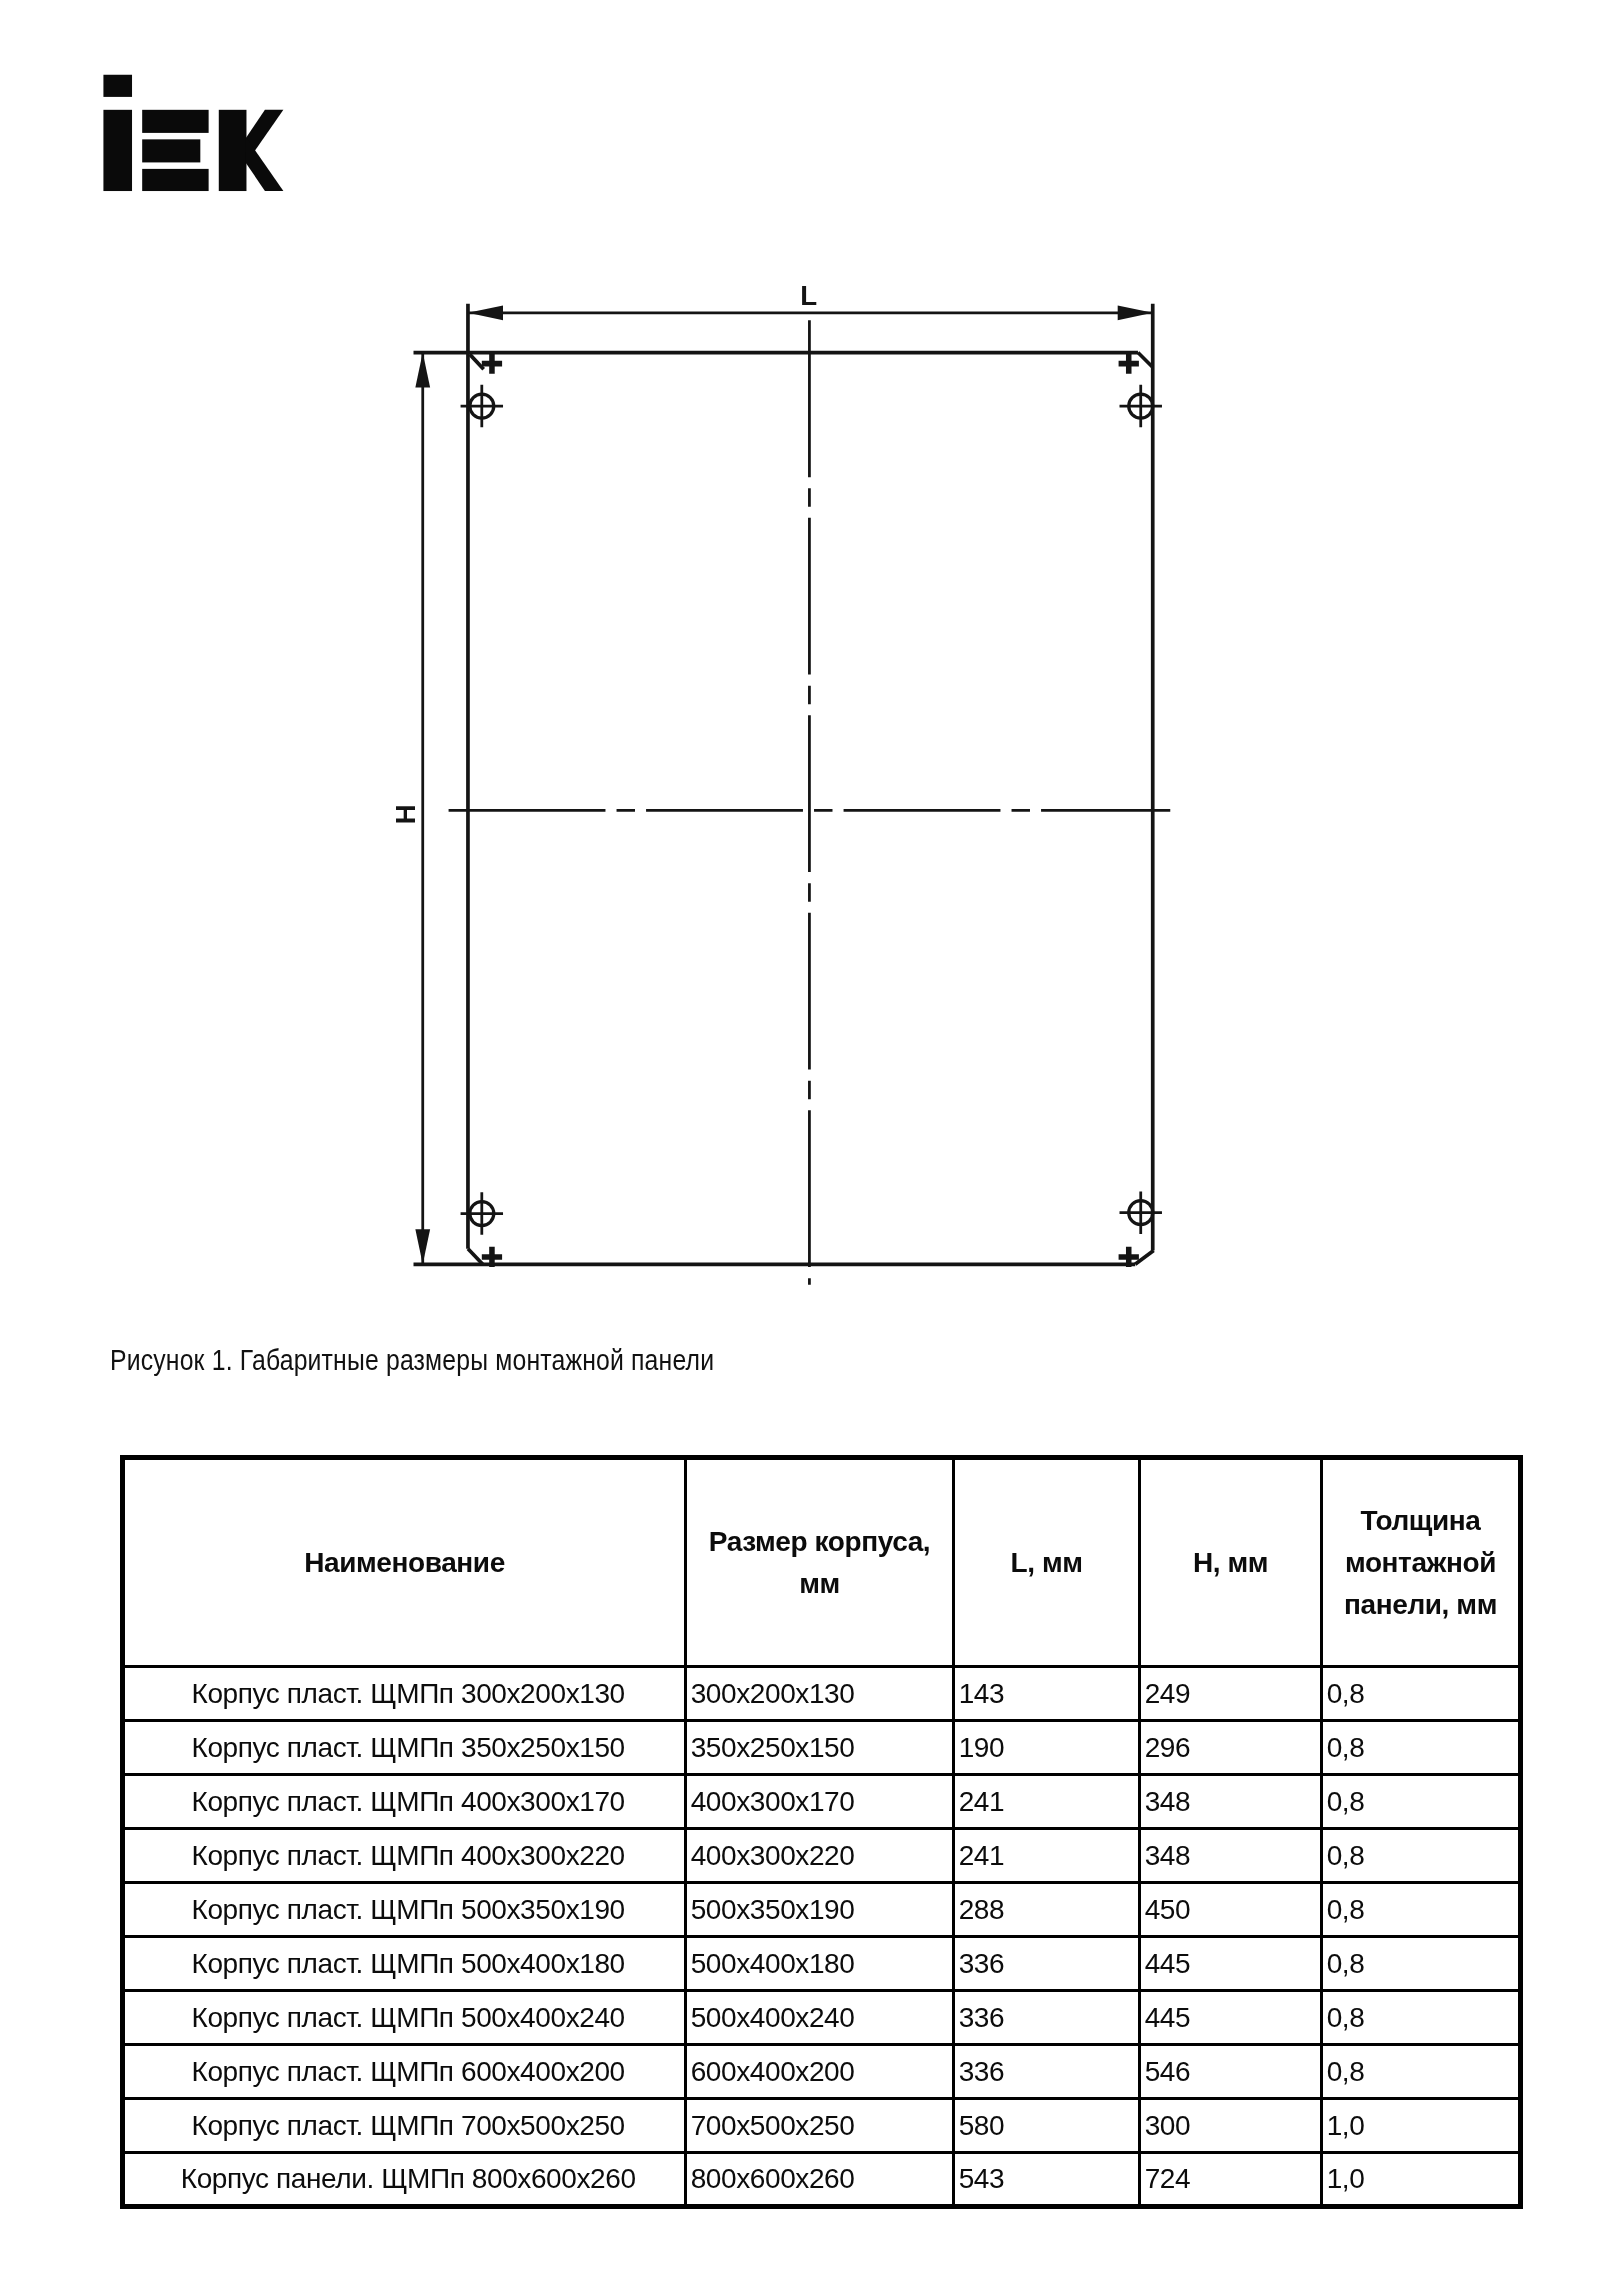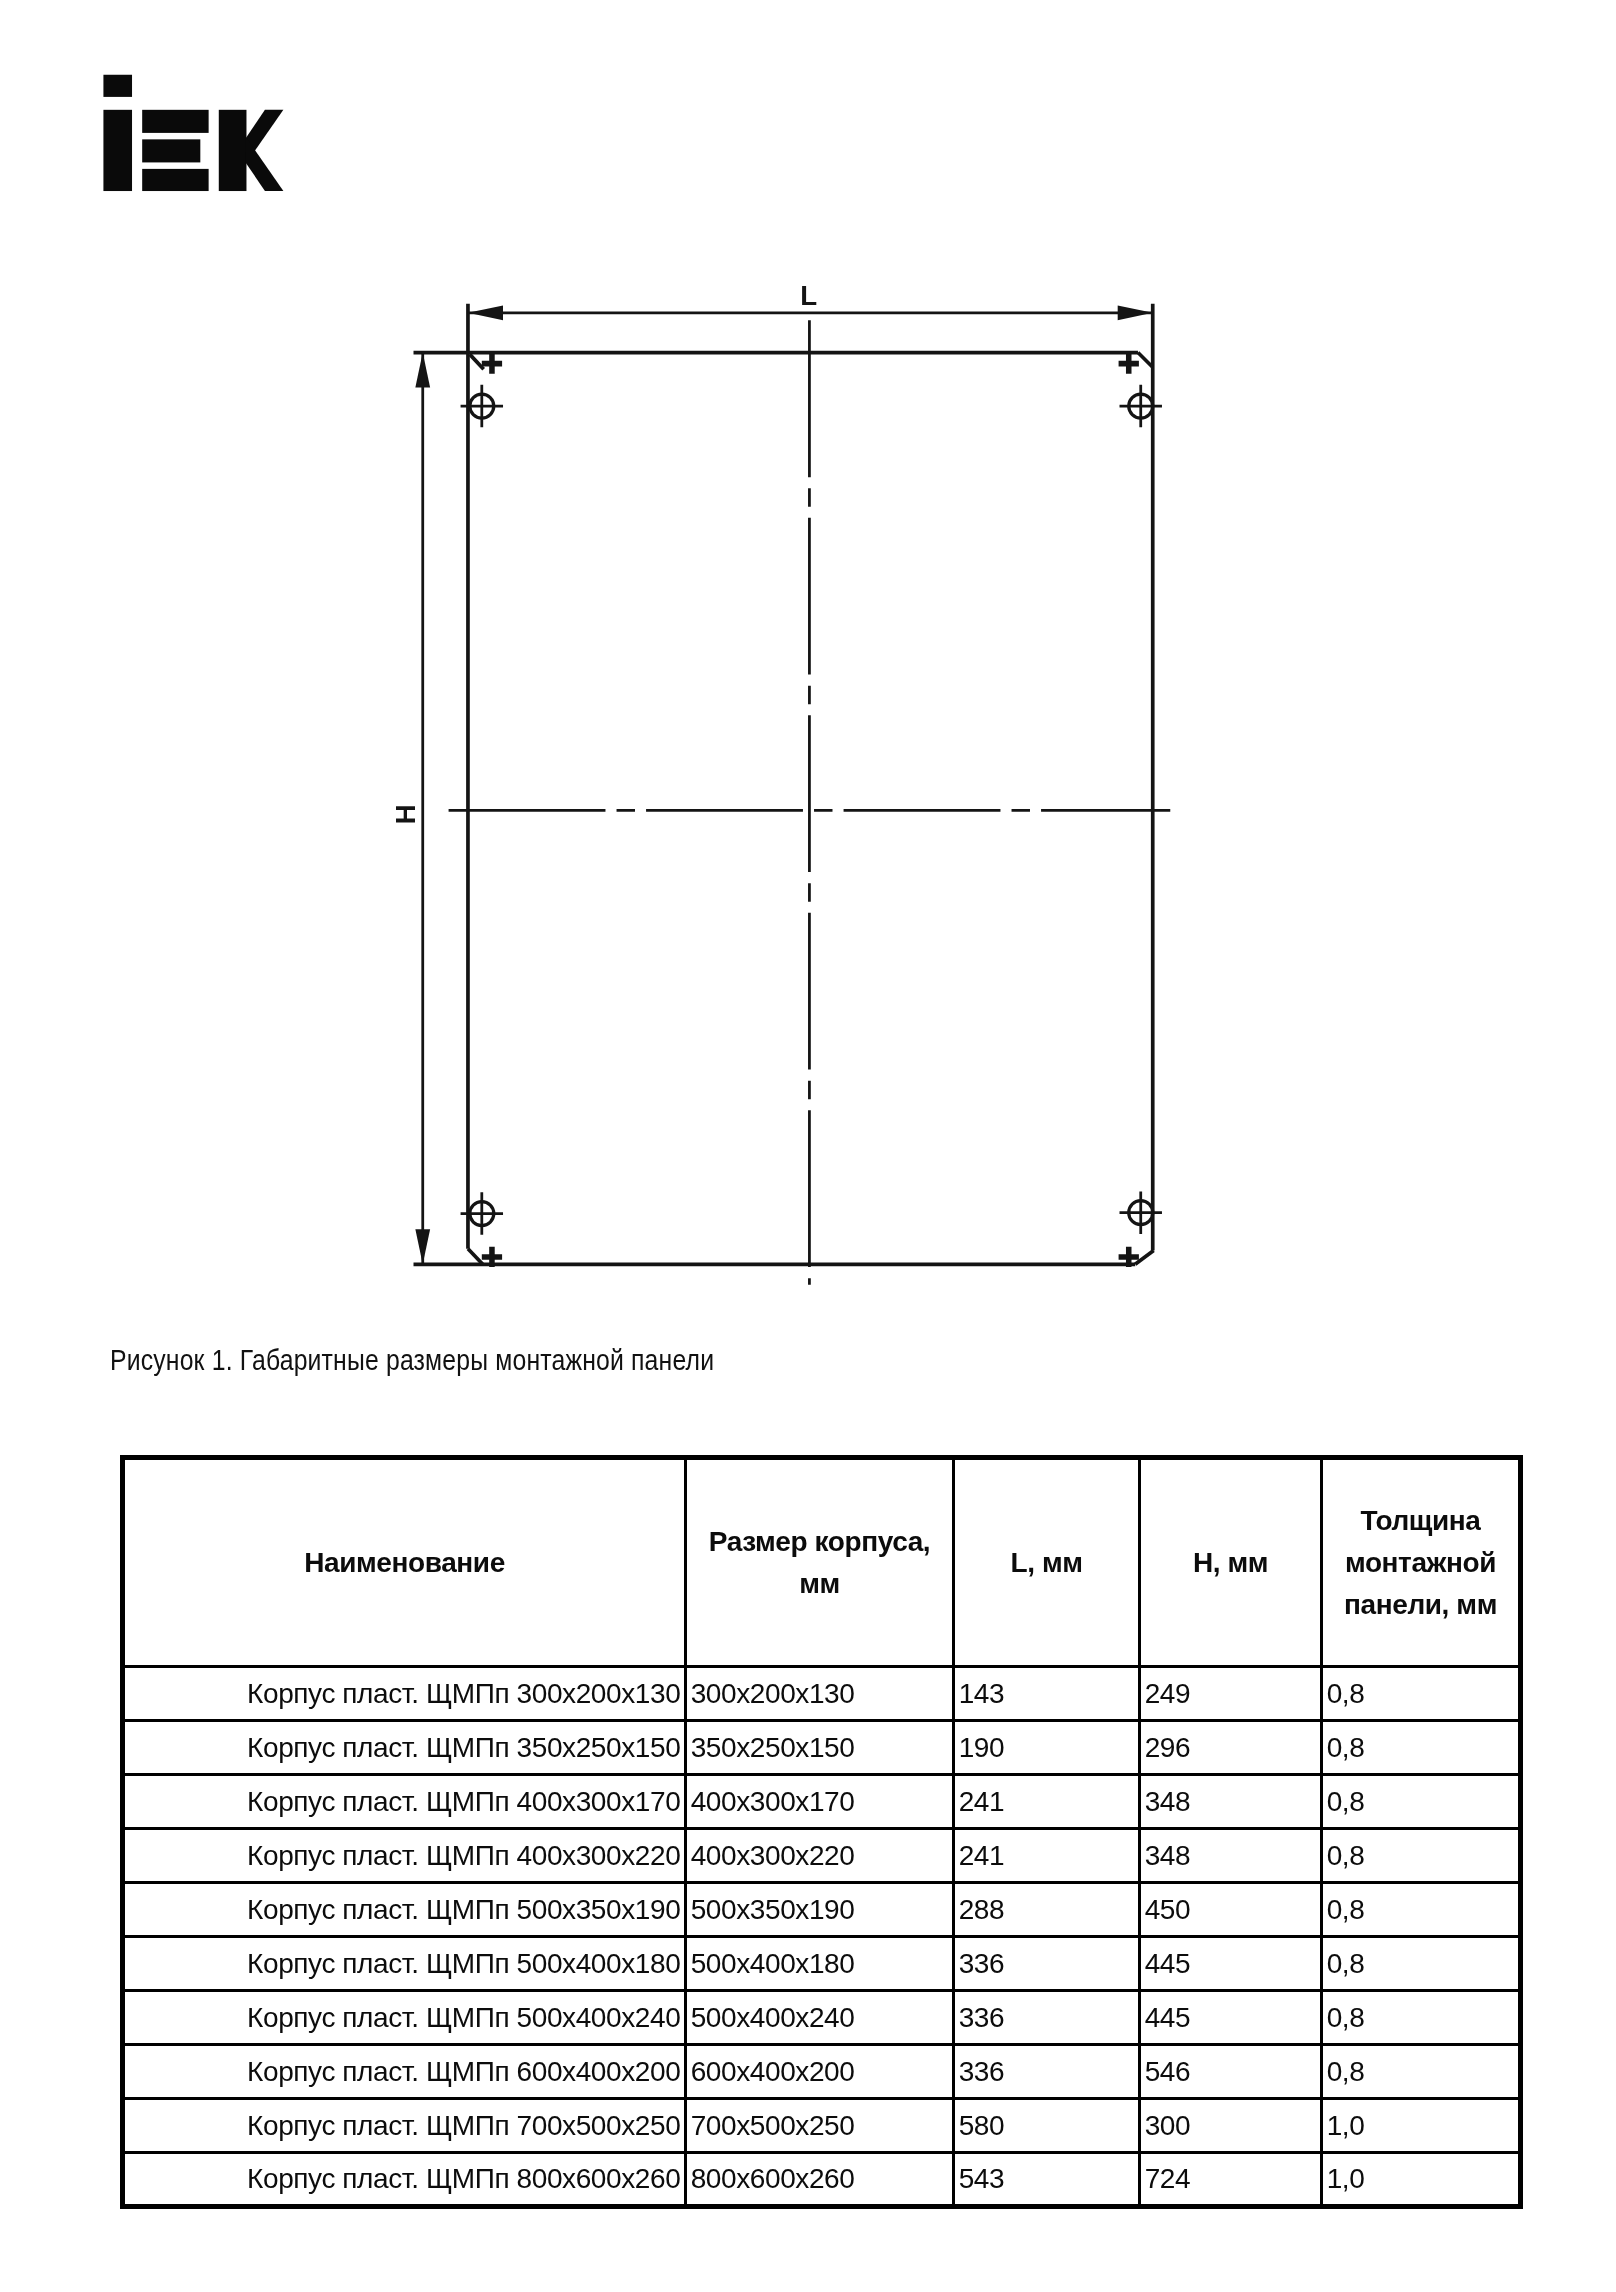--- a/index.html
+++ b/index.html
@@ -27,21 +27,21 @@
   table.spec th, table.spec td{
     border:3.7px solid #000;
     font-size:28px;letter-spacing:-0.4px;
     color:#0c0c0c;
     overflow:hidden;
   }
   table.spec thead tr{height:209px;}
   table.spec th{font-weight:bold;text-align:center;vertical-align:middle;line-height:1.5;padding:0 13px;}
   table.spec tbody tr{height:54px;}
   table.spec td{vertical-align:middle;padding:0 3.7px;}
-  table.spec td.name{text-align:right;padding-left:11px;}
+  table.spec td.name{text-align:center;padding-left:11px;}
 </style>
 </head>
 <body>
 
 <div class="page">
 
   <svg class="drawing-layer" width="1617" height="1412" viewBox="0 0 1752 1530">
 
     <g fill="#0a0a0a">
       <rect x="112" y="81" width="31" height="24"></rect>
@@ -188,21 +188,21 @@
       <td>0,8</td>
     </tr>
         <tr>
       <td class="name">Корпус пласт. ЩМПп 700х500х250</td>
       <td>700х500х250</td>
       <td>580</td>
       <td>300</td>
       <td>1,0</td>
     </tr>
         <tr>
-      <td class="name">Корпус пласт. ЩМПп 800х600х260</td>
+      <td class="name">Корпус панели. ЩМПп 800х600х260</td>
       <td>800х600х260</td>
       <td>543</td>
       <td>724</td>
       <td>1,0</td>
     </tr>
       </tbody>
   </table>
 
 </div>
 

